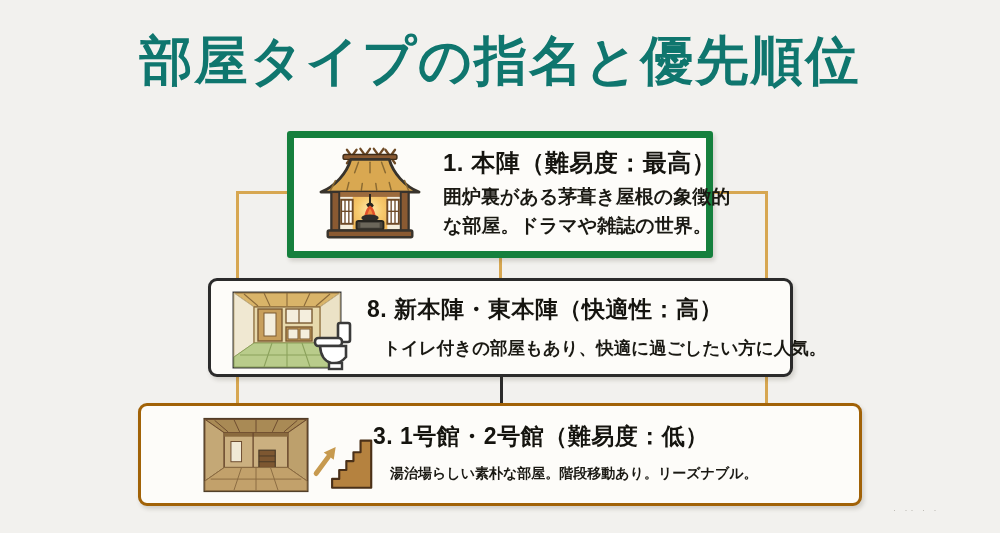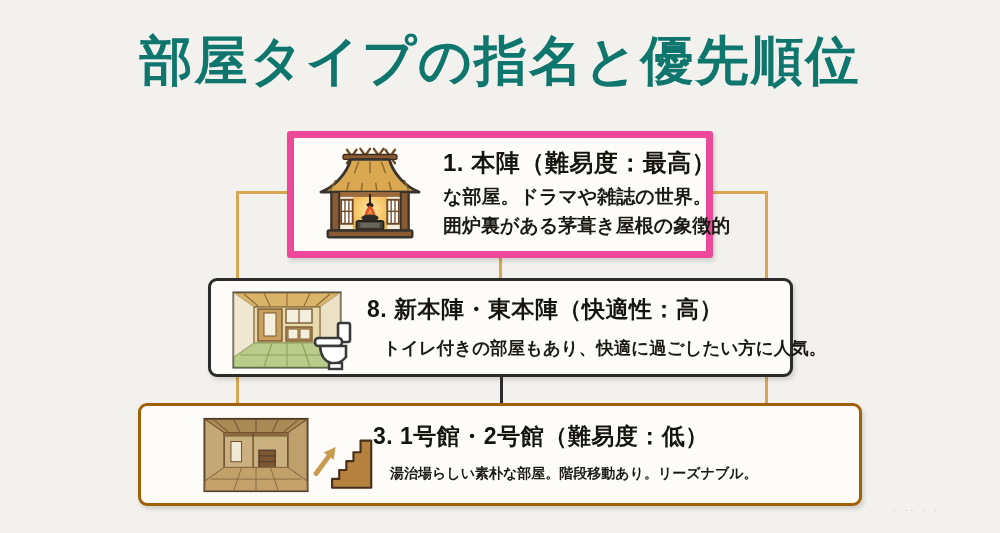--- a/index.html
+++ b/index.html
@@ -13,21 +13,21 @@
     position:absolute;top:26px;left:0;width:1000px;text-align:center;
     font-family:"Liberation Serif","DejaVu Serif",serif;
     font-size:53px;font-weight:900;letter-spacing:2px;color:#0f766e;
   }
   .conn{position:absolute;background:#d7a751;}
   .conn.dark{background:#2b2b2b;}
   .card{
     position:absolute;background:#fdfcf9;box-sizing:border-box;
     box-shadow:2px 3px 4px rgba(60,55,40,0.18);
   }
-  .card1{left:287px;top:131px;width:426px;height:127px;border:7px solid #ec4899;border-radius:3px;}
+  .card1{left:287px;top:131px;width:426px;height:127px;border:7px solid #15803d;border-radius:3px;}
   .card2{left:208px;top:278px;width:585px;height:99px;border:3px solid #2b2b2b;border-radius:9px;}
   .card3{left:138px;top:403px;width:724px;height:103px;border:3px solid #a16207;border-radius:9px;}
   .icon{position:absolute;}
   .h{
     position:absolute;font-weight:800;font-size:23px;letter-spacing:0.5px;white-space:nowrap;color:#15140f;
   }
   .card1 .h{left:149px;top:9px;font-size:24px;}
   .card2 .h{left:156px;top:13px;}
   .card3 .h{left:232px;top:15px;}
   .b{
@@ -115,22 +115,22 @@
       <path d="M52,63 Q57,58 60,64 L56,69 Z" fill="#26241f"></path>
       <path d="M50,75 Q52,66 56,64 Q60,66 62,75 Z" fill="#e2502a"></path>
       <path d="M53,74 Q55,68 56,67 Q58,69 59,74 Z" fill="#f08a3c"></path>
       <ellipse cx="56" cy="77" rx="9" ry="3.6" fill="#2f2d2a"></ellipse>
       <rect x="42" y="80" width="28" height="9" rx="2" fill="#4a463e" stroke="#26241f" stroke-width="2"></rect>
       <rect x="46" y="82" width="20" height="5" fill="#6b665a"></rect>
       <rect x="12" y="90" width="88" height="7" rx="1.5" fill="#8a5a32" stroke="#38332c" stroke-width="2.5"></rect>
     </svg>
     <div class="h">1. 本陣（難易度：最高）</div>
     <div class="b">
+      <div>囲炉裏がある茅葺き屋根の象徴的</div>
       <div>な部屋。ドラマや雑誌の世界。</div>
-      <div>囲炉裏がある茅葺き屋根の象徴的</div>
     </div>
   </div>
 
   <div class="card card2">
     <svg class="icon" style="left:21px;top:10px;" width="110" height="78" viewBox="0 0 110 78">
       <rect x="2" y="2" width="106" height="74" fill="#f2ecd9" stroke="#3a3a3a" stroke-width="3"></rect>
 
       <polygon points="2,2 108,2 88,16 22,16" fill="#d9b469" stroke="#8a6a3a" stroke-width="1"></polygon>
       <g stroke="#8a6a3a" stroke-width="1.1">
         <line x1="12" y1="3" x2="26" y2="15"></line>

